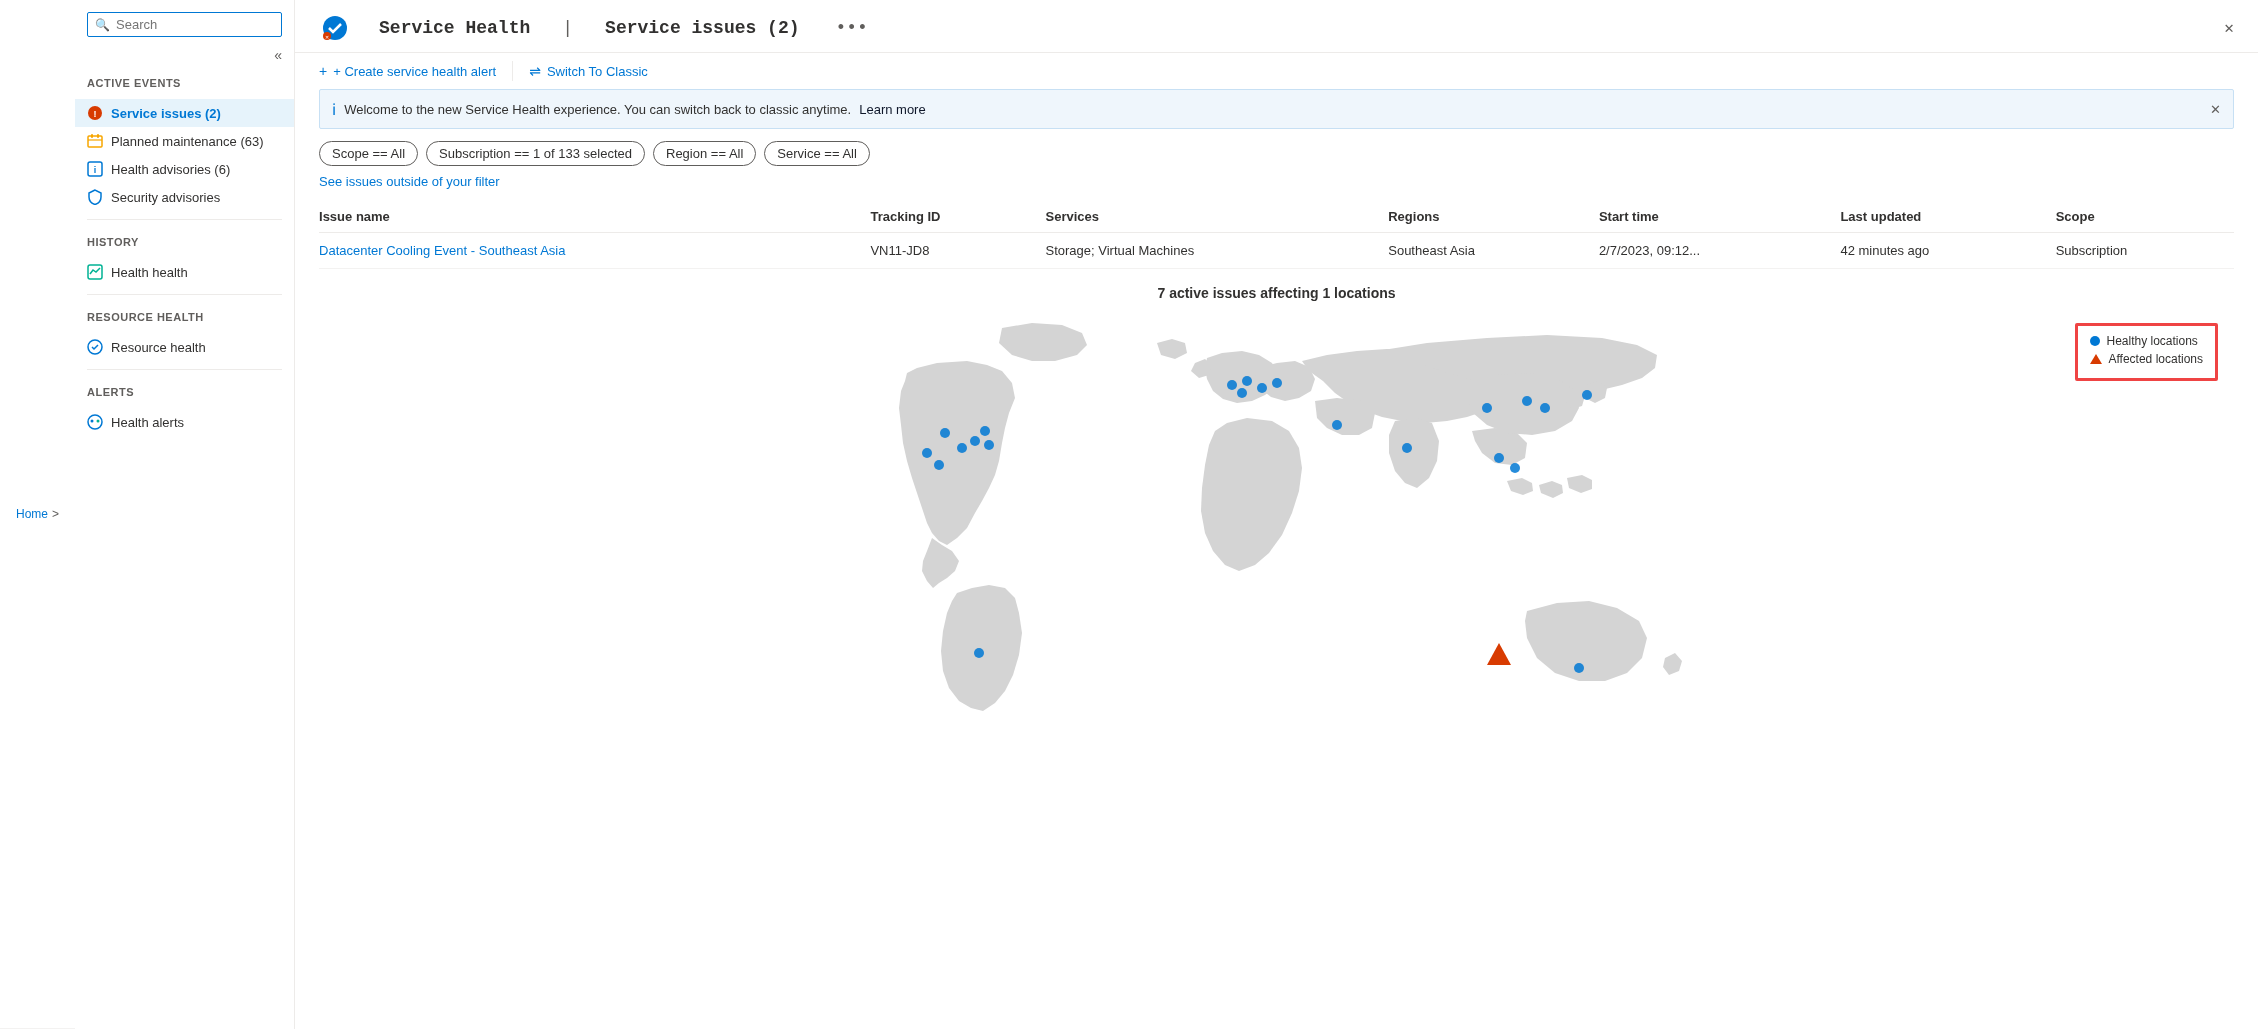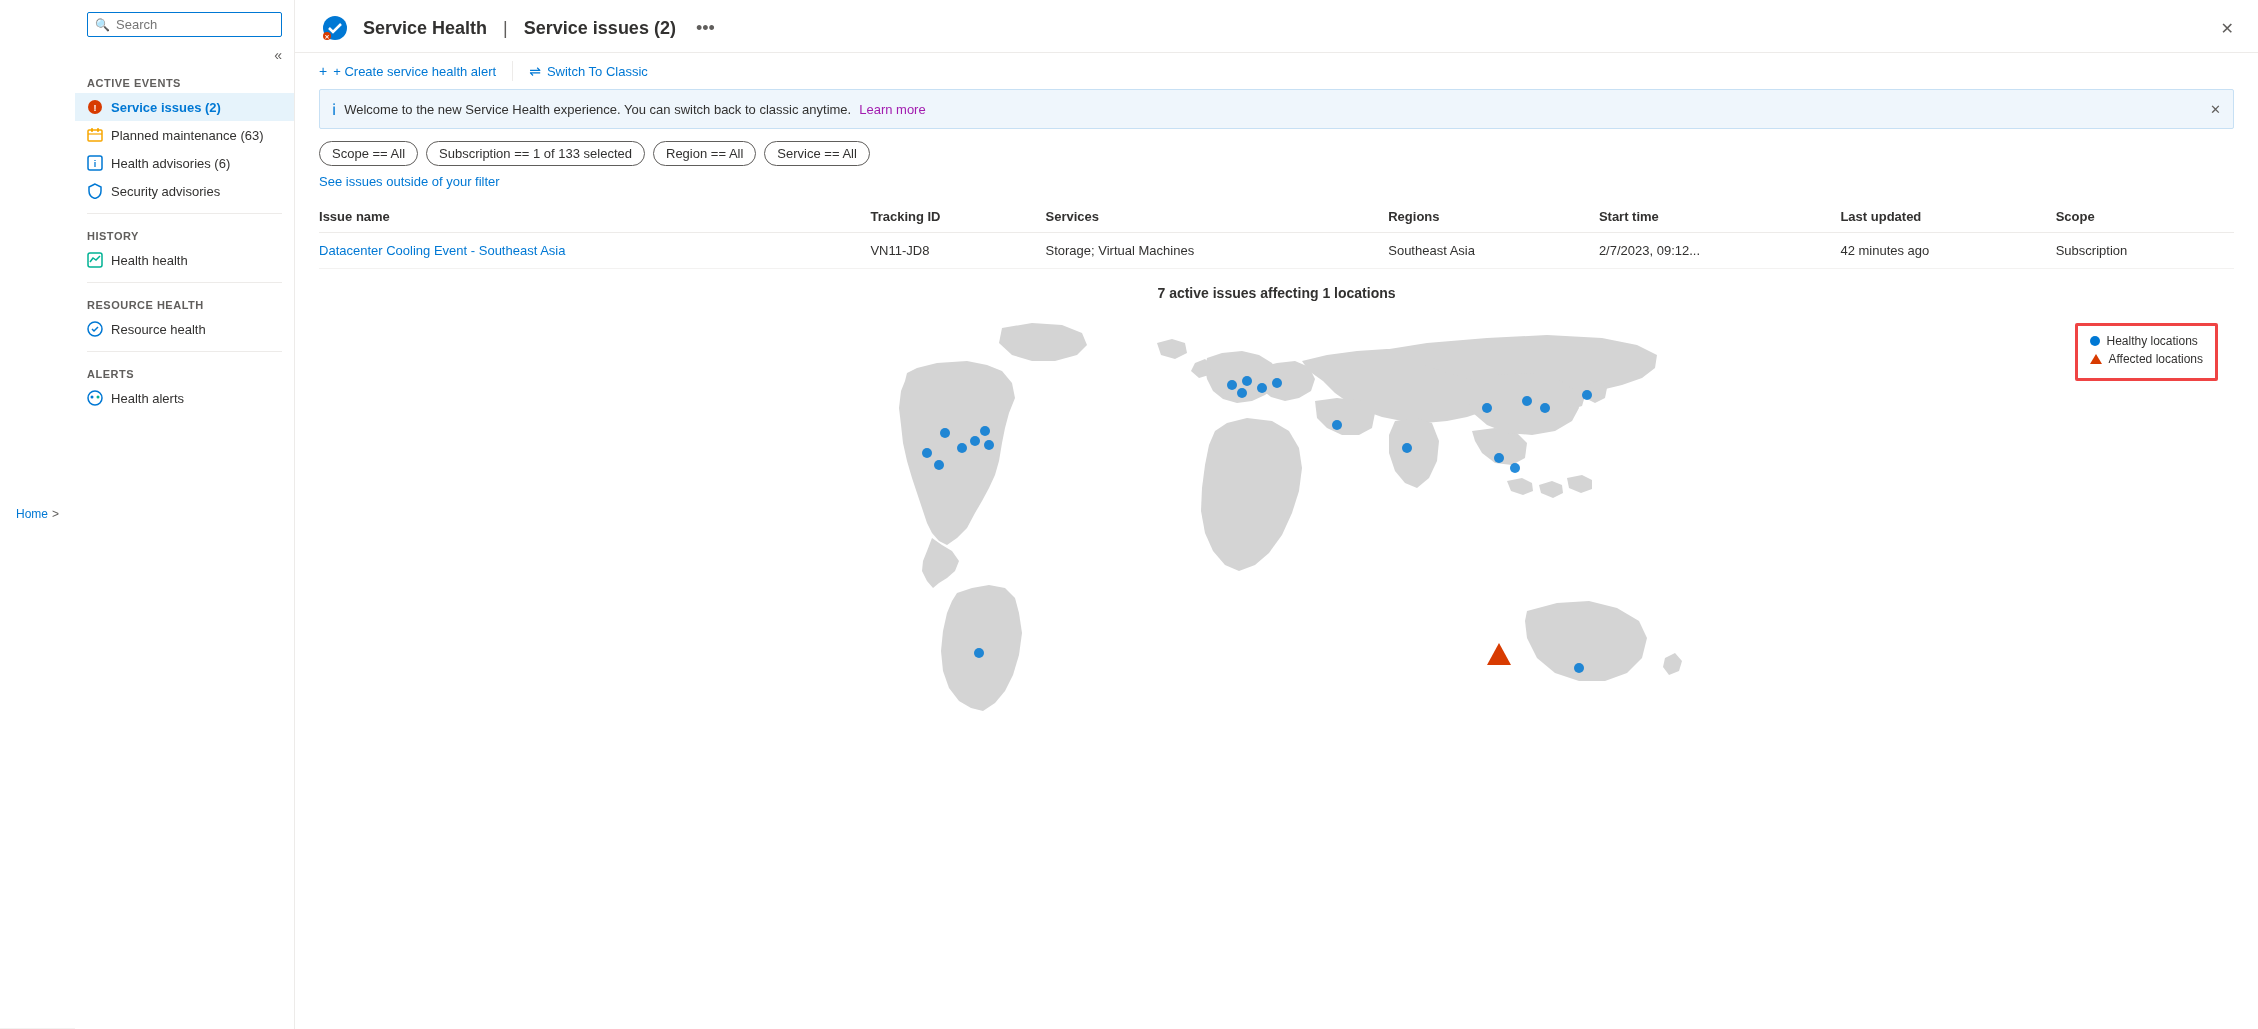--- a/index.html
+++ b/index.html
@@ -10,43 +10,43 @@
     
     .main-layout { display: flex; flex: 1; overflow: hidden; }
 
     
     .sidebar { width: 220px; min-width: 220px; border-right: 1px solid #edebe9; display: flex; flex-direction: column; padding: 8px 0; overflow-y: auto; }
     .sidebar-search { padding: 4px 12px 8px; }
     .sidebar-search input { width: 100%; border: 1px solid #0078d4; border-radius: 2px; padding: 4px 8px 4px 28px; font-size: 13px; outline: none; color: #323130; }
     .search-wrapper { position: relative; }
     .search-wrapper .search-icon-inner { position: absolute; left: 8px; top: 50%; transform: translateY(-50%); color: #605e5c; font-size: 12px; }
 
-    .sidebar-section-label { padding: 8px 12px 4px; font-size: 11px; font-weight: 600; color: #605e5c; text-transform: uppercase; letter-spacing: 0.5px; }
+    .sidebar-section-label { padding: 8px 12px 10px; font-size: 11px; font-weight: 600; color: #605e5c; text-transform: uppercase; letter-spacing: 0.5px; }
     .sidebar-divider { height: 1px; background: #edebe9; margin: 8px 12px; }
     .sidebar-item { display: flex; align-items: center; gap: 8px; padding: 6px 12px; cursor: pointer; font-size: 13px; color: #323130; white-space: nowrap; overflow: hidden; text-overflow: ellipsis; }
     .sidebar-item.active { background: #e6f3fb; color: #0078d4; font-weight: 600; }
     .sidebar-icon { width: 16px; height: 16px; display: flex; align-items: center; justify-content: center; flex-shrink: 0; }
 
     
     .content { flex: 1; overflow-y: auto; overflow-x: hidden; display: flex; flex-direction: column; }
 
     
-    .page-header { display: flex; align-items: center; padding: 12px 24px 8px; border-bottom: 1px solid #edebe9; gap: 12px; }
+    .page-header { display: flex; align-items: center; padding: 12px 24px 8px; border-bottom: 1px solid #edebe9; gap: 28px; font-family: Liberation Mono, monospace; }
     .page-header-icon { width: 32px; height: 32px; display: flex; align-items: center; justify-content: center; flex-shrink: 0; }
     .page-title { font-size: 18px; font-weight: 600; color: #323130; }
 
     
     .toolbar { display: flex; align-items: center; gap: 16px; padding: 8px 24px; }
     .toolbar-btn { display: flex; align-items: center; gap: 6px; color: #0078d4; cursor: pointer; font-size: 13px; background: none; border: none; padding: 0; }
     .toolbar-divider { width: 1px; height: 20px; background: #edebe9; }
 
     
     .banner { display: flex; align-items: center; gap: 8px; background: #eff6fc; border: 1px solid #c7e0f4; margin: 0 24px 12px; padding: 8px 12px; font-size: 13px; color: #323130; border-radius: 2px; }
     .banner-close { margin-left: auto; cursor: pointer; color: #605e5c; }
-    .banner a { color: #a21caf; text-decoration: none; }
+    .banner a { color: #0f172a; text-decoration: none; }
 
     
     .filters { display: flex; align-items: center; gap: 8px; padding: 0 24px 8px; flex-wrap: wrap; }
     .filter-pill { border: 1px solid #605e5c; border-radius: 16px; padding: 4px 12px; font-size: 13px; color: #323130; cursor: pointer; background: #fff; }
 
     
     .see-issues-link { padding: 0 24px 12px; }
     .see-issues-link a { color: #0078d4; font-size: 13px; text-decoration: none; }
 
     

